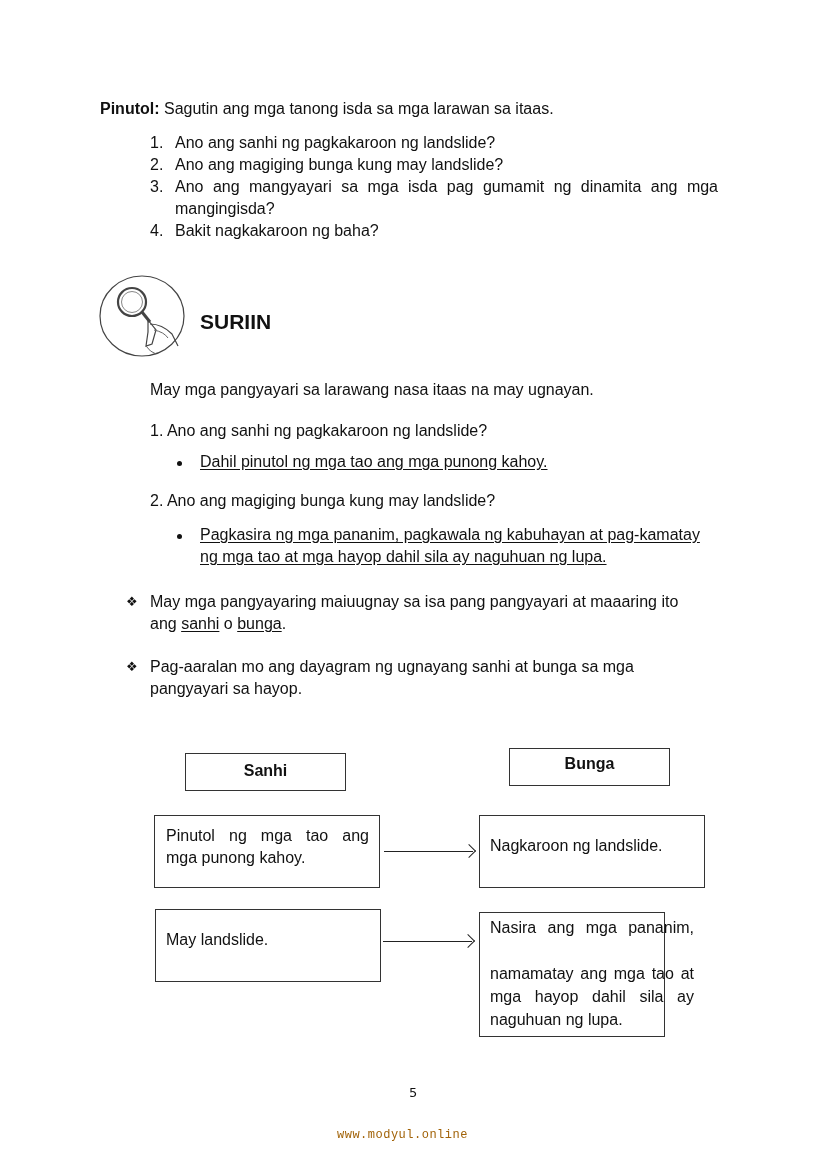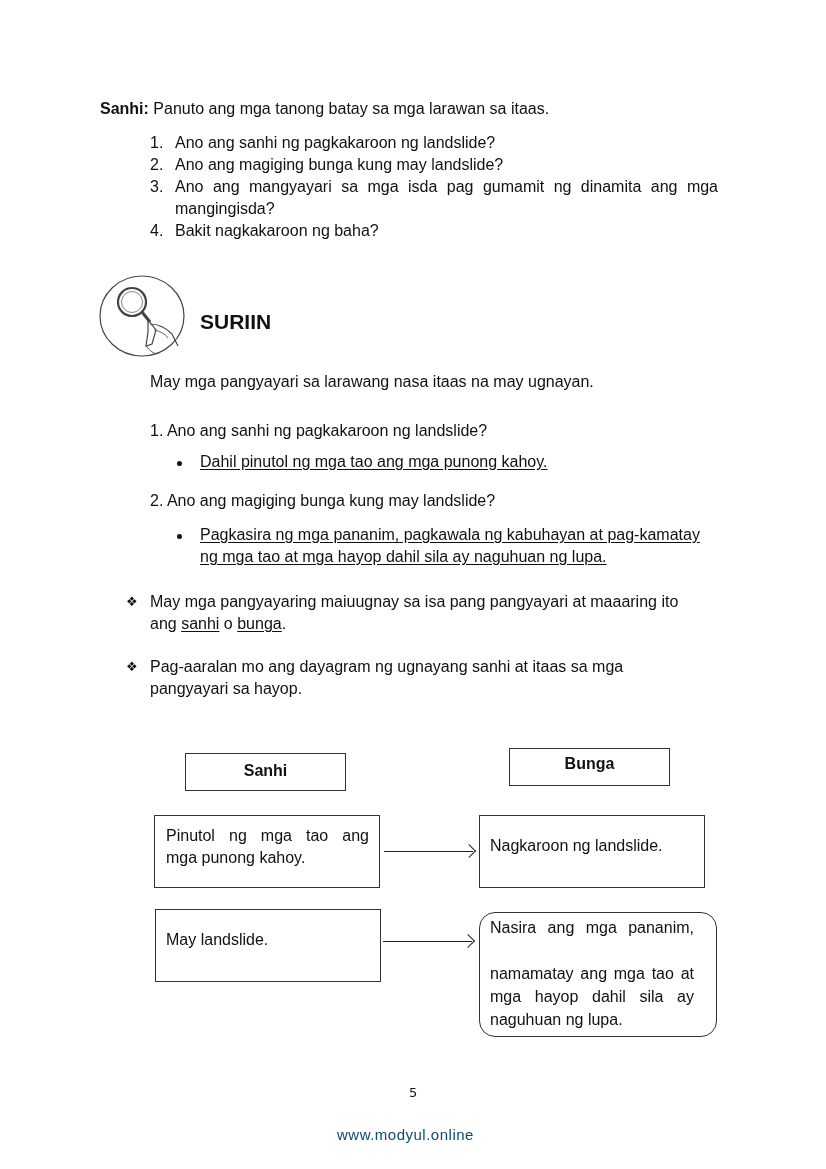--- a/index.html
+++ b/index.html
@@ -13,28 +13,28 @@
   .bullet { position:absolute; width:5px; height:5px; border-radius:50%; background:#111; }
   .star { position:absolute; font-size:13px; line-height:22px; }
   .box { position:absolute; border:1.3px solid #333; box-sizing:border-box; background:#fff; }
   .hdr { font-weight:bold; text-align:center; font-size:16px; }
   .boxtext { position:absolute; font-size:16px; line-height:22.5px; text-align:justify; }
   .arrow { position:absolute; height:0; border-top:1.4px solid #222; }
   .arrow::after { content:""; position:absolute; right:-1px; top:-6px; width:9px; height:9px;
                   border-right:1.4px solid #222; border-top:1.4px solid #222; transform:rotate(45deg);
                   transform-origin:center; }
   .pagenum { font-family:"DejaVu Sans", sans-serif; font-size:13px; }
-  .watermark { font-family:Liberation Sans, sans-serif; font-size:15px; color:#0c4a6e; letter-spacing:0.5px; }
+  .watermark { font-family:Liberation Mono, monospace; font-size:12px; color:#a16207; letter-spacing:0.5px; }
 </style>
 </head>
 <body>
 
 <div class="t" style="left:100px; top:98px;">
-  <b>Sanhi:</b>
-  <span>Panuto ang mga tanong batay sa mga larawan sa itaas.</span>
+  <b>Pinutol:</b>
+  <span>Sagutin ang mga tanong isda sa mga larawan sa itaas.</span>
 </div>
 
 <div class="t" style="left:150px; top:132px;">
   <span class="ol-num">1.</span><span>Ano ang sanhi ng pagkakaroon ng landslide?</span>
 </div>
 <div class="t" style="left:150px; top:154px;">
   <span class="ol-num">2.</span><span>Ano ang magiging bunga kung may landslide?</span>
 </div>
 <div class="t" style="left:150px; top:176px; width:568px; white-space:normal;">
   <span class="ol-num">3.</span><span style="display:inline-block; width:543px; text-align:justify; text-align-last:justify;">Ano ang mangyayari sa mga isda pag gumamit ng dinamita ang mga</span>
@@ -53,39 +53,39 @@
     <circle cx="34" cy="28" r="10.5" fill="none" stroke="#888" stroke-width="1"></circle>
     <line x1="44" y1="38" x2="52" y2="48" stroke="#444" stroke-width="3"></line>
     <path d="M50 46 L58 56 L54 70 L48 72 L50 58 Z" fill="none" stroke="#444" stroke-width="1.2"></path>
     <path d="M52 50 Q64 50 74 60 L80 72" fill="none" stroke="#444" stroke-width="1.2"></path>
     <path d="M56 56 Q66 58 70 64" fill="none" stroke="#666" stroke-width="1"></path>
     <path d="M48 72 Q52 78 58 80" fill="none" stroke="#666" stroke-width="1"></path>
   </svg>
 </div>
 <div class="t bold" style="left:200px; top:308px; font-size:21px; line-height:28px;">SURIIN</div>
 
-<div class="t" style="left:150px; top:371px;">May mga pangyayari sa larawang nasa itaas na may ugnayan.</div>
+<div class="t" style="left:150px; top:379px;">May mga pangyayari sa larawang nasa itaas na may ugnayan.</div>
 
 <div class="t" style="left:150px; top:420px;">1. Ano ang sanhi ng pagkakaroon ng landslide?</div>
 <div class="bullet" style="left:177px; top:461px;"></div>
 <div class="t u" style="left:200px; top:451px;">Dahil pinutol ng mga tao ang mga punong kahoy.</div>
 
 <div class="t" style="left:150px; top:490px;">2. Ano ang magiging bunga kung may landslide?</div>
 <div class="bullet" style="left:177px; top:534px;"></div>
 <div class="t u" style="left:200px; top:524px;">Pagkasira ng mga pananim, pagkawala ng kabuhayan at pag-kamatay</div>
 <div class="t u" style="left:200px; top:546px;">ng mga tao at mga hayop dahil sila ay naguhuan ng lupa.</div>
 
 <div class="star" style="left:126px; top:591px;">❖</div>
 <div class="t" style="left:150px; top:591px;">May mga pangyayaring maiuugnay sa isa pang pangyayari at maaaring ito</div>
 <div class="t" style="left:150px; top:613px;">
   <span>ang </span><span class="u">sanhi</span><span> o </span><span class="u">bunga</span><span>.</span>
 </div>
 
 <div class="star" style="left:126px; top:656px;">❖</div>
-<div class="t" style="left:150px; top:656px;">Pag-aaralan mo ang dayagram ng ugnayang sanhi at itaas sa mga</div>
+<div class="t" style="left:150px; top:656px;">Pag-aaralan mo ang dayagram ng ugnayang sanhi at bunga sa mga</div>
 <div class="t" style="left:150px; top:678px;">pangyayari sa hayop.</div>
 
 <div class="box" style="left:185px; top:753px; width:161px; height:38px;">
   <div class="hdr" style="line-height:34px;">Sanhi</div>
 </div>
 <div class="box" style="left:509px; top:748px; width:161px; height:38px;">
   <div class="hdr" style="line-height:30px;">Bunga</div>
 </div>
 
 <div class="box" style="left:154px; top:815px; width:226px; height:73px;">
@@ -94,21 +94,21 @@
 </div>
 <div class="arrow" style="left:384px; top:851px; width:89px;"></div>
 <div class="box" style="left:479px; top:815px; width:226px; height:73px;">
   <div class="boxtext" style="left:10px; top:19px; white-space:nowrap;">Nagkaroon ng landslide.</div>
 </div>
 
 <div class="box" style="left:155px; top:909px; width:226px; height:73px;">
   <div class="boxtext" style="left:10px; top:19px; white-space:nowrap;">May landslide.</div>
 </div>
 <div class="arrow" style="left:383px; top:941px; width:89px;"></div>
-<div class="box" style="left:479px; top:912px; width:238px; height:125px;border-radius:16px;">
+<div class="box" style="left:479px; top:912px; width:186px; height:125px;">
   <div class="boxtext" style="left:10px; top:4px; width:204px; text-align-last:justify;">Nasira ang mga pananim,</div>
   <div class="boxtext" style="left:10px; top:50px; width:204px; text-align-last:justify;">namamatay ang mga tao at</div>
   <div class="boxtext" style="left:10px; top:73px; width:204px; text-align-last:justify;">mga hayop dahil sila ay</div>
   <div class="boxtext" style="left:10px; top:96px; white-space:nowrap;">naguhuan ng lupa.</div>
 </div>
 
 <div class="t pagenum" style="left:409px; top:1082px;">5</div>
 <div class="t watermark" style="left:337px; top:1124px;">www.modyul.online</div>
 
 </body></html>

